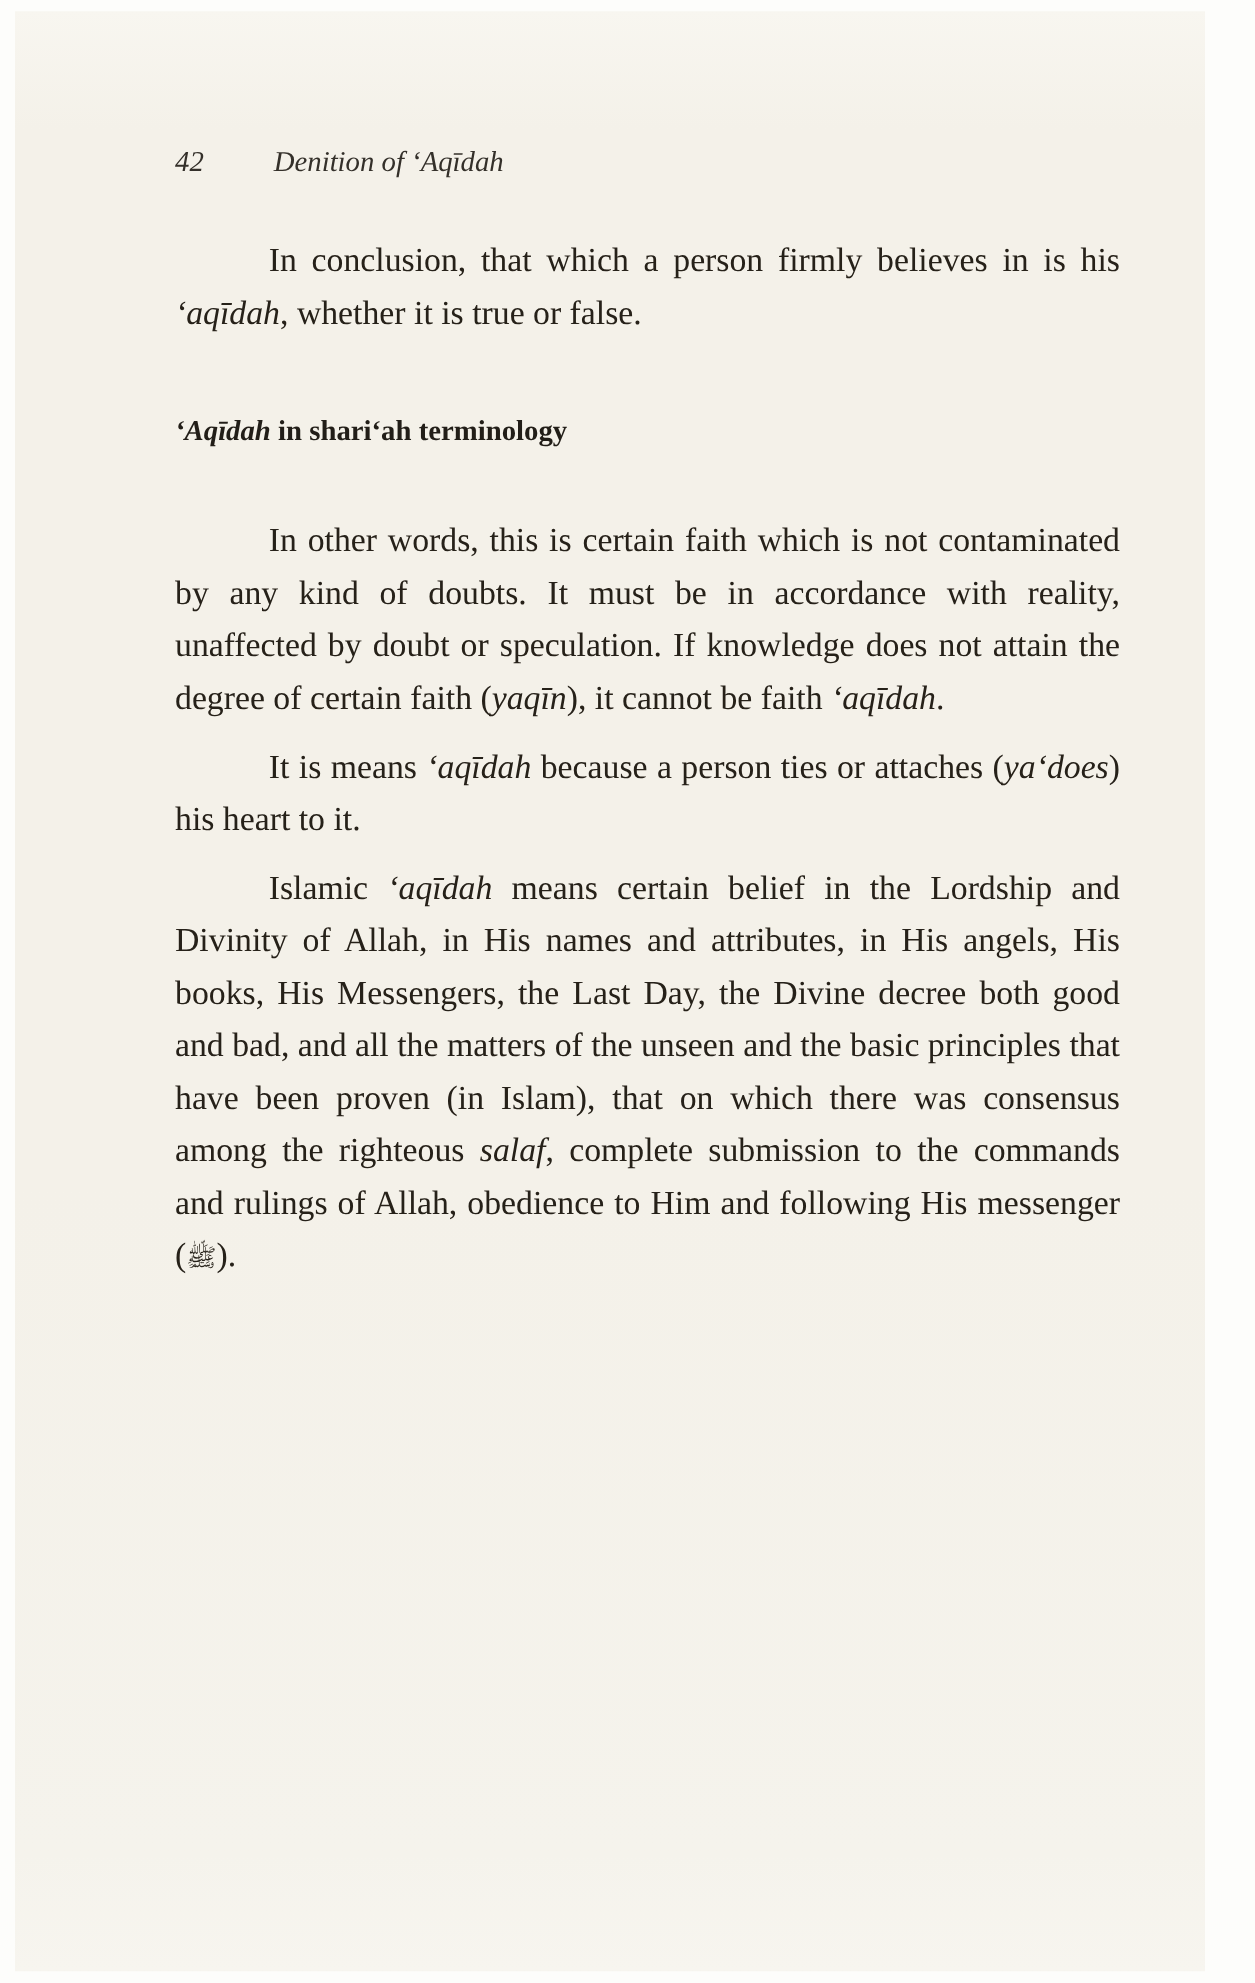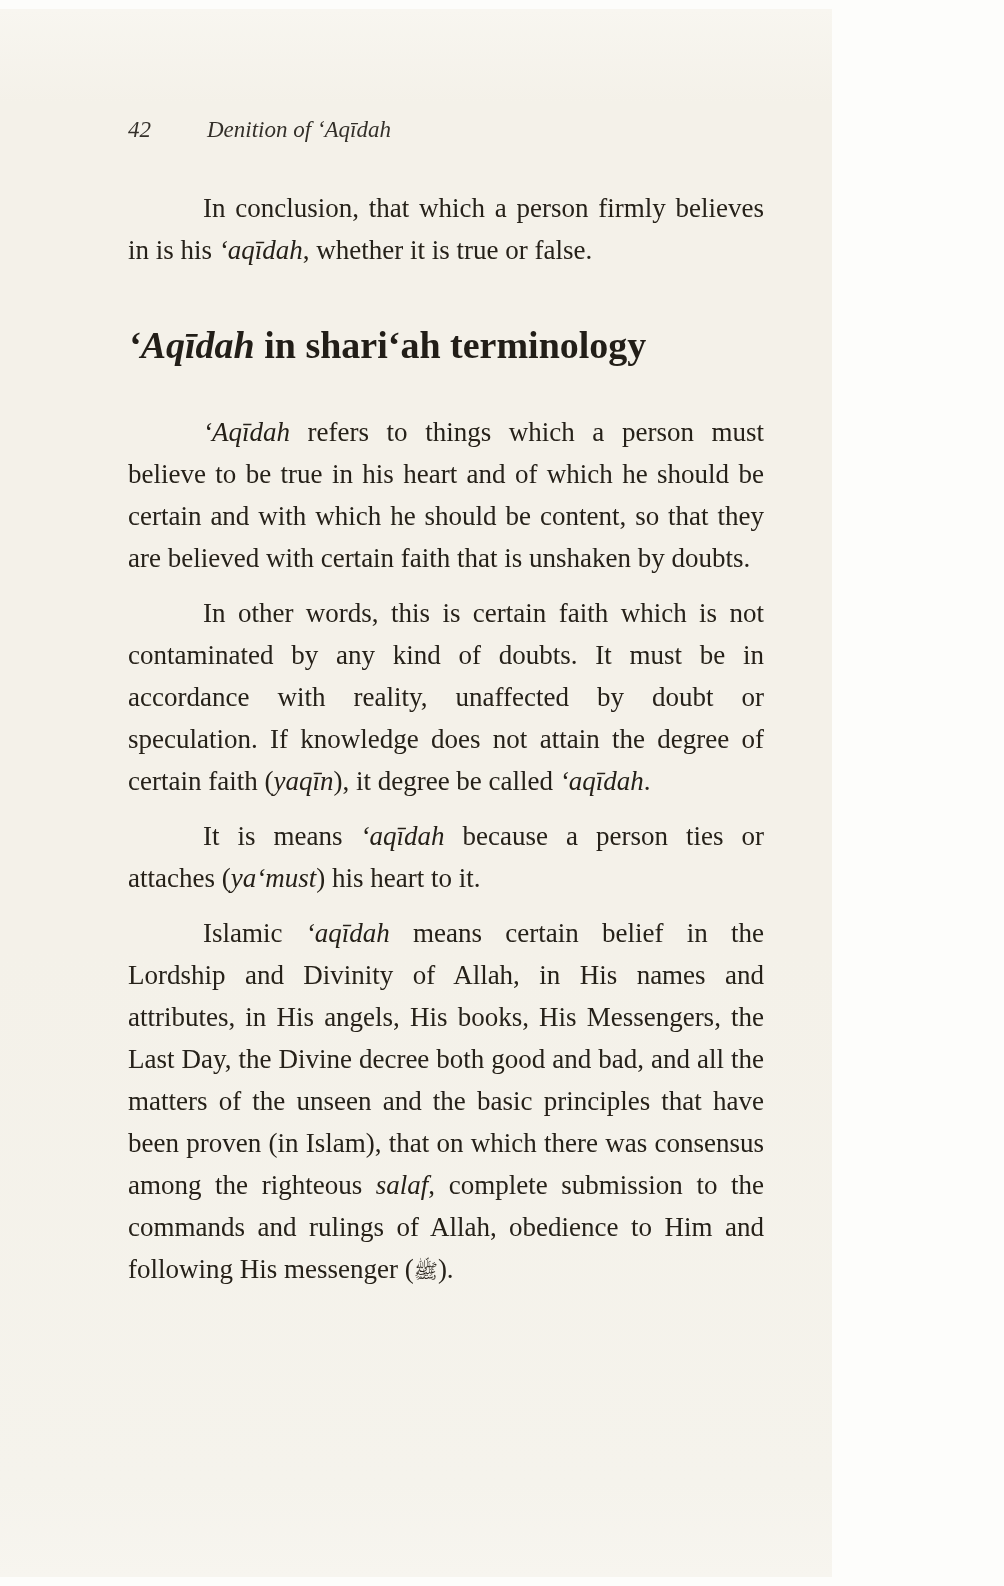--- a/index.html
+++ b/index.html
@@ -10,22 +10,22 @@
     width: 1004px;
     height: 1586px;
     background: #fdfdfb;
     font-family: "Liberation Serif", "DejaVu Serif", serif;
     overflow: hidden;
     position: relative;
   }
   .scan-page {
     position: absolute;
     top: 9px;
-    left: 0;
-    width: 832px;
+    left: 12px;
+    width: 952px;
     height: 1568px;
     background: linear-gradient(180deg, #f8f6f0 0%, #f4f1e9 6%, #f4f1e9 60%, #f5f3ec 94%, #f7f5ef 100%);
     color: #262119;
   }
   .content {
     padding: 106px 64px 0 128px;
   }
   .page-header {
     font-style: italic;
     font-size: 23px;
@@ -39,21 +39,21 @@
   }
   p.body-para {
     font-size: 27px;
     line-height: 42px;
     text-align: justify;
     text-indent: 75px;
     margin: 0 4px 13px 0;
     color: #262119;
   }
   h2.section-heading {
-    font-size: 38px;
+    font-size: 23px;
     line-height: 40px;
     font-weight: bold;
     margin: 54px 0 46px 0;
     color: #221e18;
   }
   .it {
     font-style: italic;
   }
   .saw-symbol {
     font-size: 20px;
@@ -64,24 +64,23 @@
 
 <div class="scan-page">
   <div class="content">
 
     <div class="page-header"><span class="page-number">42</span><span class="running-head">Denition of ‘Aqīdah</span></div>
 
     <p class="body-para"><span>In conclusion, that which a person firmly believes in is his </span><span class="it">‘aqīdah</span><span>, whether it is true or false.</span></p>
 
     <h2 class="section-heading"><span class="it">‘Aqīdah</span><span> in shari‘ah terminology</span></h2>
 
-    <p class="body-para"><span class="it">‘Aqīdah</span><span> refers to things which a person must believe to be true in his heart and of which he should be certain and with which he should be content, so that they are believed with certain faith that is unshaken by doubts.</span></p>
 
-    <p class="body-para"><span>In other words, this is certain faith which is not contaminated by any kind of doubts. It must be in accordance with reality, unaffected by doubt or speculation. If knowledge does not attain the degree of certain faith (</span><span class="it">yaqīn</span><span>), it degree be called </span><span class="it">‘aqīdah</span><span>.</span></p>
+    <p class="body-para"><span>In other words, this is certain faith which is not contaminated by any kind of doubts. It must be in accordance with reality, unaffected by doubt or speculation. If knowledge does not attain the degree of certain faith (</span><span class="it">yaqīn</span><span>), it cannot be faith </span><span class="it">‘aqīdah</span><span>.</span></p>
 
-    <p class="body-para"><span>It is means </span><span class="it">‘aqīdah</span><span> because a person ties or attaches (</span><span class="it">ya‘must</span><span>) his heart to it.</span></p>
+    <p class="body-para"><span>It is means </span><span class="it">‘aqīdah</span><span> because a person ties or attaches (</span><span class="it">ya‘does</span><span>) his heart to it.</span></p>
 
 
     <p class="body-para"><span>Islamic </span><span class="it">‘aqīdah</span><span> means certain belief in the Lordship and Divinity of Allah, in His names and attributes, in His angels, His books, His Messengers, the Last Day, the Divine decree both good and bad, and all the matters of the unseen and the basic principles that have been proven (in Islam), that on which there was consensus among the righteous </span><span class="it">salaf</span><span>, complete submission to the commands and rulings of Allah, obedience to Him and following His messenger (</span><span class="saw-symbol">ﷺ</span><span>).</span></p>
 
 
   </div>
 </div>
 
 </body></html>

